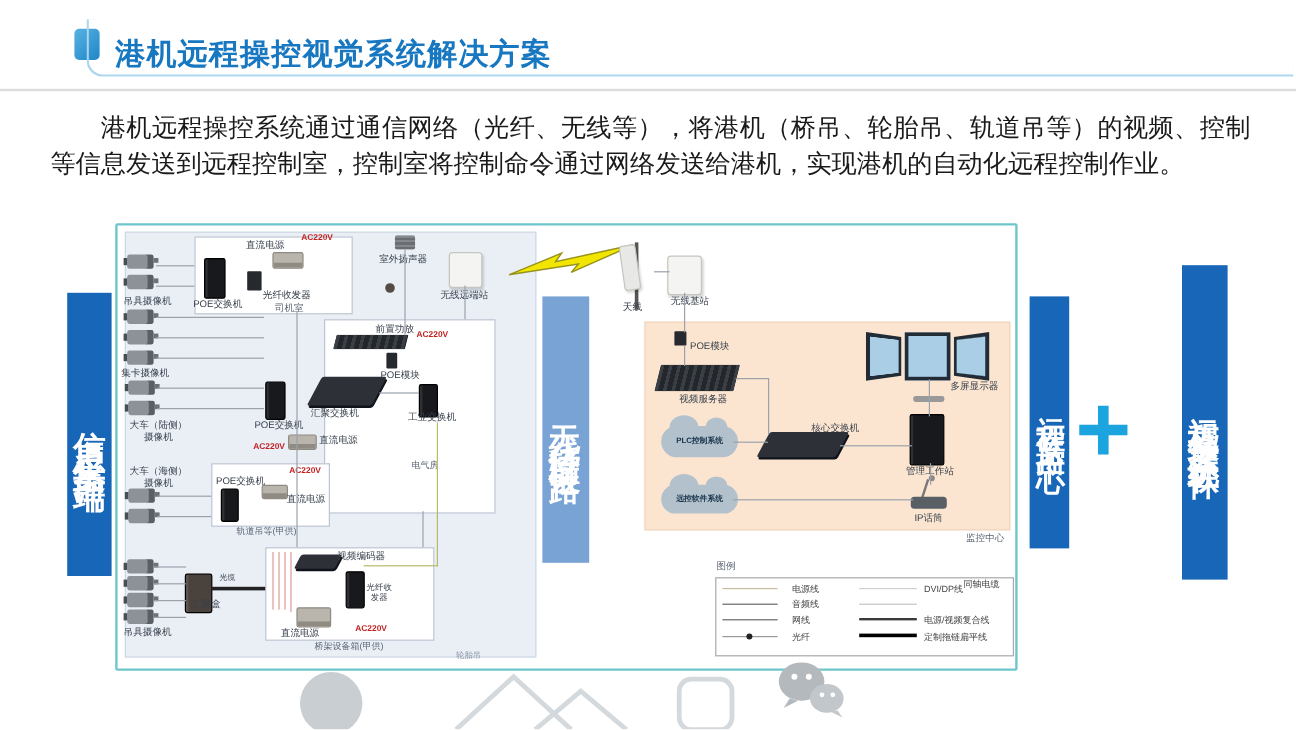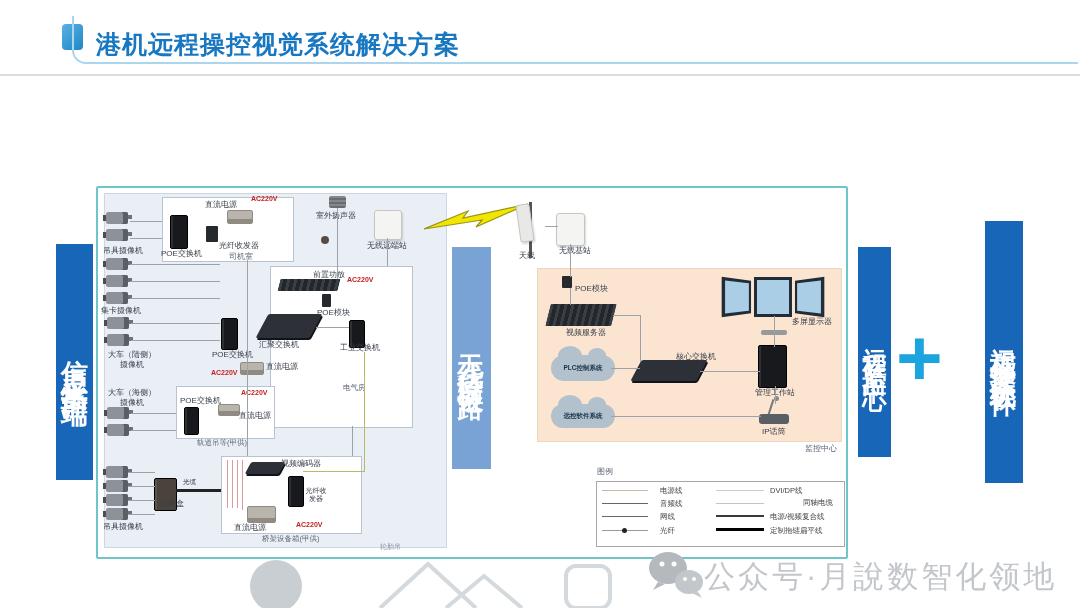--- a/index.html
+++ b/index.html
@@ -74,20 +74,21 @@
 </head>
 <body>
 
 <div class="slide">
 
   <div class="accent-sq"></div>
   <div class="title-frame"></div>
   <div class="page-title">港机远程操控视觉系统解决方案</div>
   <div class="header-divider"></div>
 
+  <div class="intro">港机远程操控系统通过通信网络（光纤、无线等），将港机（桥吊、轮胎吊、轨道吊等）的视频、控制等信息发送到远程控制室，控制室将控制命令通过网络发送给港机，实现港机的自动化远程控制作业。</div>
 
   <div class="diagram-box"></div>
   <div class="left-panel"></div>
   <div class="wbox" style="left:162px;top:197px;width:130px;height:63px;"></div>
   <div class="wbox" style="left:270px;top:266px;width:141px;height:160px;"></div>
   <div class="wbox" style="left:176px;top:386px;width:97px;height:51px;"></div>
   <div class="wbox" style="left:221px;top:456px;width:139px;height:76px;"></div>
   <div class="peach"></div>
 
   <div class="vbanner b-dark" style="left:56px;top:244px;width:37px;height:236px;font-size:27px;">信息采集前端</div>
@@ -257,21 +258,21 @@
   <div class="lg-lbl" style="left:660px;top:499px;">音频线</div>
   <div class="lg-line" style="left:602px;top:516px;width:46px;background:#666;"></div>
   <div class="lg-lbl" style="left:660px;top:512px;">网线</div>
   <div class="lg-line" style="left:602px;top:530px;width:46px;background:#9a9a9a;"></div>
   <div class="lg-dot" style="left:622px;top:528px;"></div>
   <div class="lg-lbl" style="left:660px;top:526px;">光纤</div>
 
   <div class="lg-line" style="left:716px;top:490px;width:48px;background:#cfcfcf;"></div>
   <div class="lg-lbl" style="left:770px;top:486px;">DVI/DP线</div>
   <div class="lg-line" style="left:716px;top:503px;width:48px;background:#c4c4c4;"></div>
-  <div class="lg-lbl" style="left:770px;top:498px;padding-left:33px;">同轴电缆</div>
+  <div class="lg-lbl" style="left:770px;top:482px;padding-left:33px;">同轴电缆</div>
   <div class="lg-line" style="left:716px;top:515px;width:48px;height:2px;background:#3a3a3a;"></div>
   <div class="lg-lbl" style="left:770px;top:512px;">电源/视频复合线</div>
   <div class="lg-line" style="left:716px;top:528px;width:48px;height:3px;background:#000;"></div>
   <div class="lg-lbl" style="left:770px;top:526px;">定制拖链扁平线</div>
 
   <svg class="abs" style="left:230px;top:556px;" width="420" height="52" viewBox="0 0 420 52">
     <circle cx="46" cy="30" r="26" fill="#c9ced2"></circle>
     <path d="M150,52 L198,8 L246,52" fill="none" stroke="#d3d9dd" stroke-width="4"></path>
     <path d="M216,52 L254,20 L292,52" fill="none" stroke="#d3d9dd" stroke-width="4"></path>
     <rect x="336" y="10" width="44" height="42" rx="10" fill="none" stroke="#d3d9dd" stroke-width="4"></rect>
@@ -279,15 +280,14 @@
   <svg class="abs" style="left:646px;top:549px;" width="58" height="50" viewBox="0 0 58 50">
     <ellipse cx="22" cy="19" rx="19" ry="16" fill="#b4b9bd"></ellipse>
     <circle cx="16" cy="15" r="2.5" fill="#fff"></circle>
       <circle cx="28" cy="15" r="2.5" fill="#fff"></circle>
     <path d="M12,33 L7,41 L19,35 Z" fill="#b4b9bd"></path>
     <ellipse cx="43" cy="33" rx="14" ry="12" fill="#c2c7cb"></ellipse>
     <circle cx="39" cy="30" r="2" fill="#fff"></circle>
       <circle cx="48" cy="30" r="2" fill="#fff"></circle>
     <path d="M52,43 L56,49 L46,44 Z" fill="#c2c7cb"></path>
   </svg>
-  <div class="wm-text">公众号·月說数智化领地</div>
 
 </div>
 
 </body></html>

